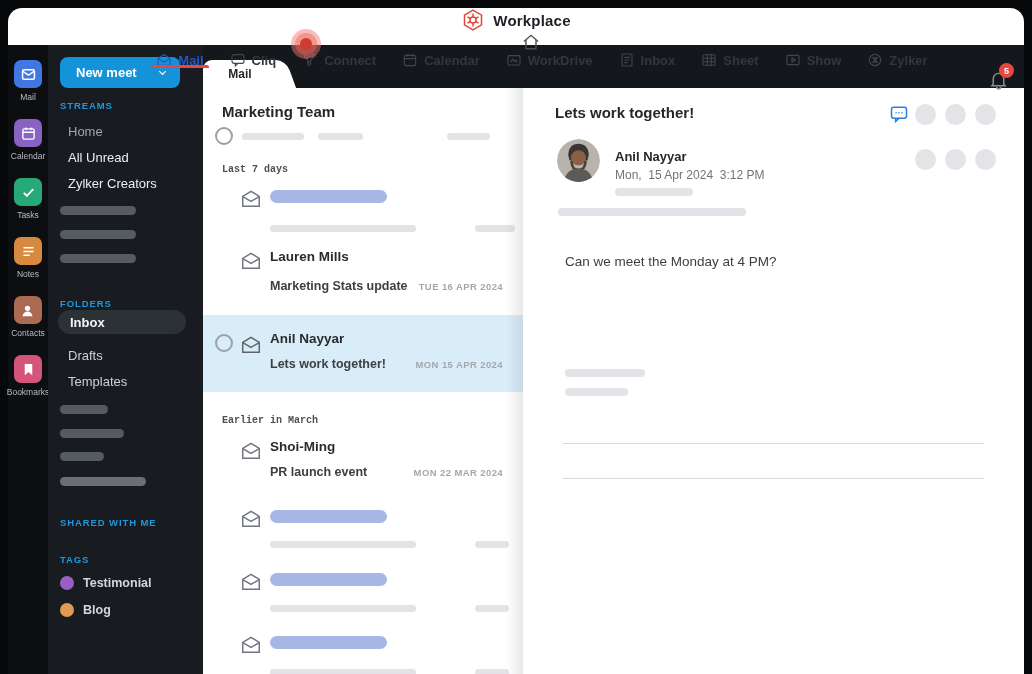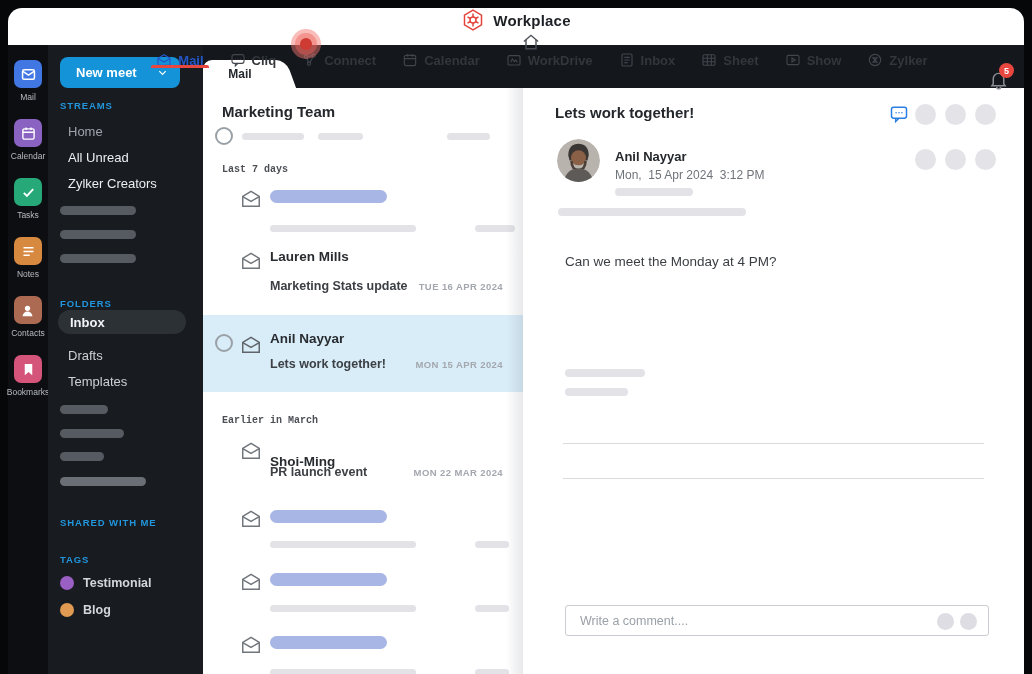--- a/index.html
+++ b/index.html
@@ -376,21 +376,21 @@
             <span class="ml-date" style="top:44px">MON 15 APR 2024</span>
           </div>
 
           <div class="group-label" style="top:327px">Earlier in March</div>
 
           <div class="row-click" style="top:348px;height:64px">
             <svg class="env" style="left:37px;top:4px" viewBox="0 0 24 24" fill="none" stroke="#71767c" stroke-width="1.6">
                 <path d="M3 9.2L12 3.6l9 5.6V20H3z"></path>
                 <path d="M3 9.4l9 5.2 9-5.2"></path>
               </svg>
-            <span class="ml-name" style="top:18px">Shoi-Ming</span>
+            <span class="ml-name" style="top:3px">Shoi-Ming</span>
             <span class="ml-subj" style="top:29px">PR launch event</span>
             <span class="ml-date" style="top:31px">MON 22 MAR 2024</span>
           </div>
 
           <div class="row-click" style="top:418px;height:50px">
             <svg class="env" style="left:37px;top:2px" viewBox="0 0 24 24" fill="none" stroke="#71767c" stroke-width="1.6">
                 <path d="M3 9.2L12 3.6l9 5.6V20H3z"></path>
                 <path d="M3 9.4l9 5.2 9-5.2"></path>
               </svg>
             <div class="bbar" style="left:67px;top:4px;width:117px"></div>
@@ -452,23 +452,18 @@
           <div class="rd-body">
             <p>Can we meet the Monday at 4 PM?</p>
           </div>
 
           <div class="rd-bar" style="left:42px;top:281px;width:80px"></div>
           <div class="rd-bar" style="left:42px;top:300px;width:63px"></div>
 
           <div class="rd-div" style="top:355px"></div>
           <div class="rd-div" style="top:390px"></div>
 
-          <div class="comment-box">
-            <input type="text" placeholder="Write a comment...." style="">
-            <div class="cb-circle" style="right:34px"></div>
-            <div class="cb-circle" style="right:11px"></div>
-          </div>
         </div>
 
       </div>
     </div>
   </div>
 </div>
 
 </body></html>

